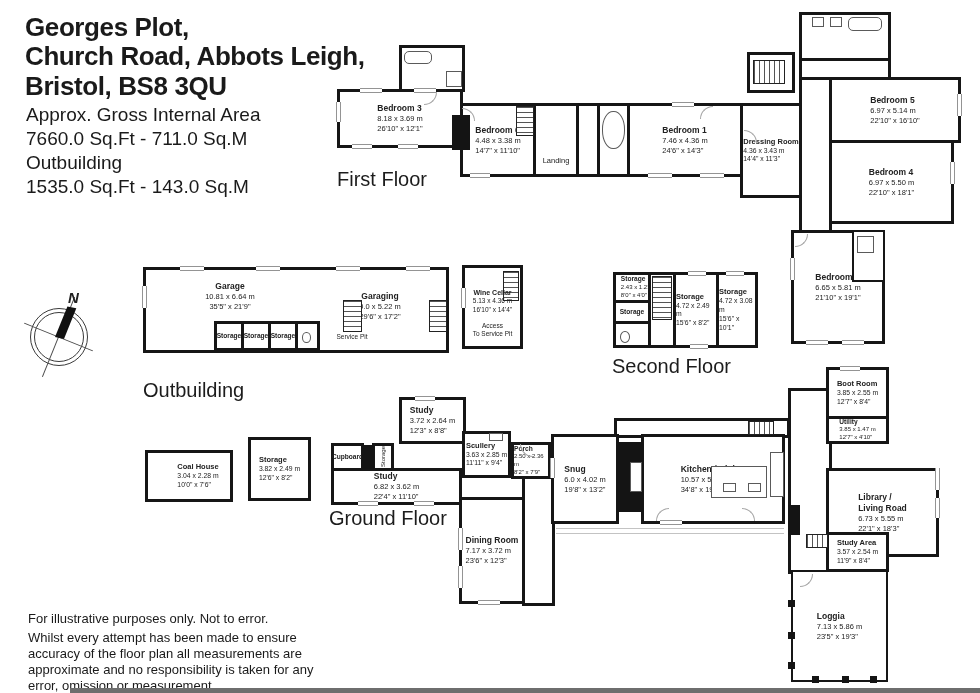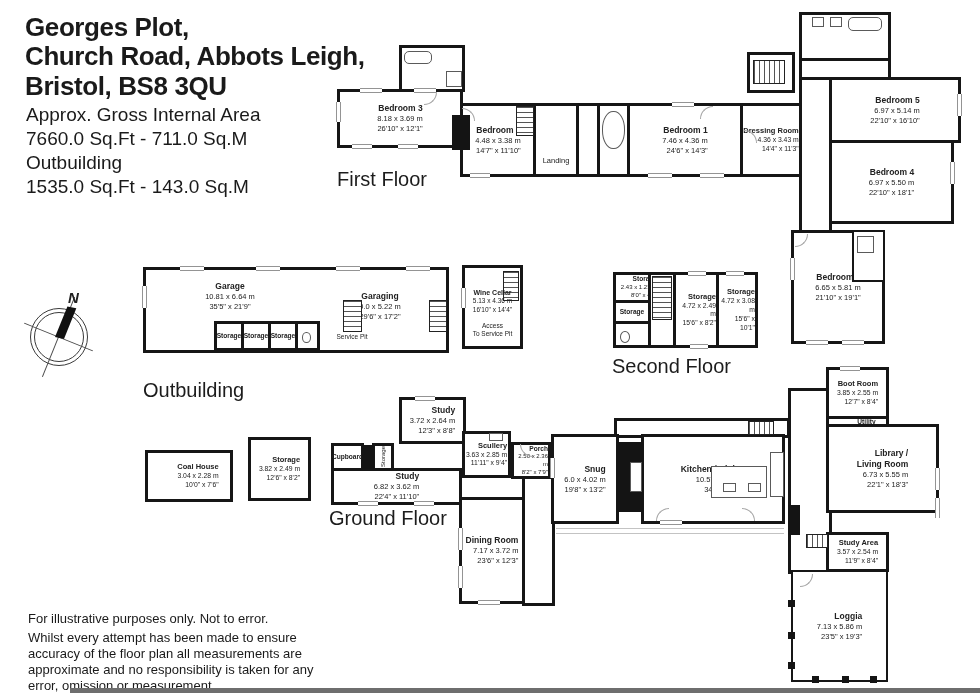--- a/index.html
+++ b/index.html
@@ -2,21 +2,21 @@
 <html><head>
 <meta charset="utf-8">
 <style>
   *{margin:0;padding:0;box-sizing:border-box}
   html,body{width:980px;height:693px;background:#fff;font-family:"Liberation Sans",sans-serif;color:#1a1a1a;position:relative;overflow:hidden}
   
   .title{position:absolute;left:25px;top:13px;font-size:26px;font-weight:700;line-height:1.13;letter-spacing:-.4px;z-index:6}
   .areas{position:absolute;left:26px;top:103px;font-size:19px;line-height:1.26;z-index:6}
   .areas span{display:block}
   
-  .room{position:absolute;border:3px solid #161616;background:#fff;display:flex;align-items:center;justify-content:center;text-align:right;z-index:2}
+  .room{position:absolute;border:3px solid #161616;background:#fff;display:flex;align-items:center;justify-content:center;text-align:left;z-index:2}
   .room.thin{border-width:2px}
   .hall{position:absolute;border:3px solid #161616;background:#fff;z-index:1}
   .rlabel{line-height:1.25;z-index:3}
   .rn{display:block;font-size:8.5px;font-weight:700;color:#222;line-height:1.3}
   .rm{display:block;font-size:7.5px;color:#222;line-height:1.3}
   .small .rn{font-size:7.5px}.small .rm{font-size:6.8px}
   .tiny .rn{font-size:6.6px}.tiny .rm{font-size:6px}
   .lbl-low{align-items:flex-end;padding-bottom:8px}
   .flabel{position:absolute;text-align:center;z-index:3}
   .vert{writing-mode:vertical-rl;transform:rotate(180deg);font-size:6px;color:#222}
@@ -107,21 +107,21 @@
 <div class="fixture oval" style="left:602px;top:111px;width:23px;height:38px"></div>
 
 <div class="room" style="left:627px;top:103px;width:116px;height:74px">
   <div class="rlabel">
     <span class="rn">Bedroom 1</span>
     <span class="rm">7.46 x 4.36 m</span>
     <span class="rm">24'6" x 14'3"</span>
   </div>
 </div>
 
-<div class="room small" style="left:740px;top:103px;width:62px;height:74px">
+<div class="room small" style="left:740px;top:103px;width:62px;height:95px">
   <div class="rlabel">
     <span class="rn">Dressing Room</span>
     <span class="rm">4.36 x 3.43 m</span>
     <span class="rm">14'4" x 11'3"</span>
   </div>
 </div>
 
 <div class="room" style="left:747px;top:52px;width:48px;height:41px"></div>
 <div class="stairs-h" style="left:753px;top:60px;width:32px;height:24px"></div>
 
@@ -346,24 +346,24 @@
 </div>
 
 <div class="room tiny" style="left:826px;top:416px;width:63px;height:28px">
   <div class="rlabel" style="line-height:1.1">
     <span class="rn">Utility</span>
     <span class="rm">3.85 x 1.47 m</span>
     <span class="rm">12'7" x 4'10"</span>
   </div>
 </div>
 
-<div class="room" style="left:826px;top:424px;width:113px;height:89px">
+<div class="room" style="left:826px;top:468px;width:113px;height:89px">
   <div class="rlabel">
     <span class="rn">Library /</span>
-    <span class="rn">Living Room</span>
+    <span class="rn">Living Road</span>
     <span class="rm">6.73 x 5.55 m</span>
     <span class="rm">22'1" x 18'3"</span>
   </div>
 </div>
 
 <div class="room small" style="left:826px;top:532px;width:63px;height:40px">
   <div class="rlabel">
     <span class="rn">Study Area</span>
     <span class="rm">3.57 x 2.54 m</span>
     <span class="rm">11'9" x 8'4"</span>

